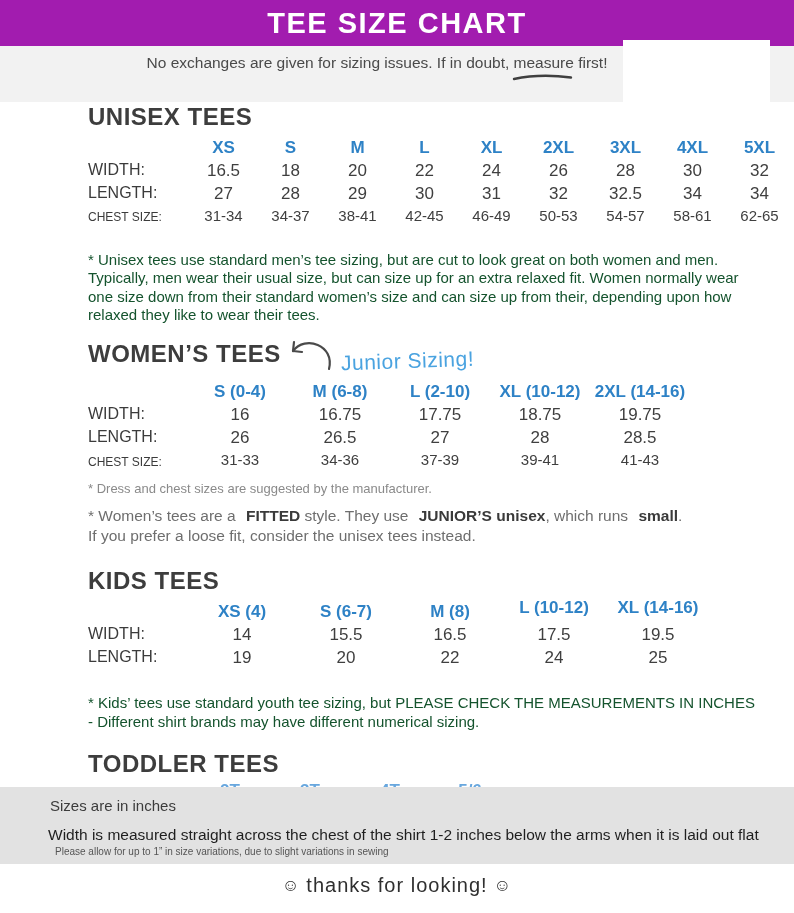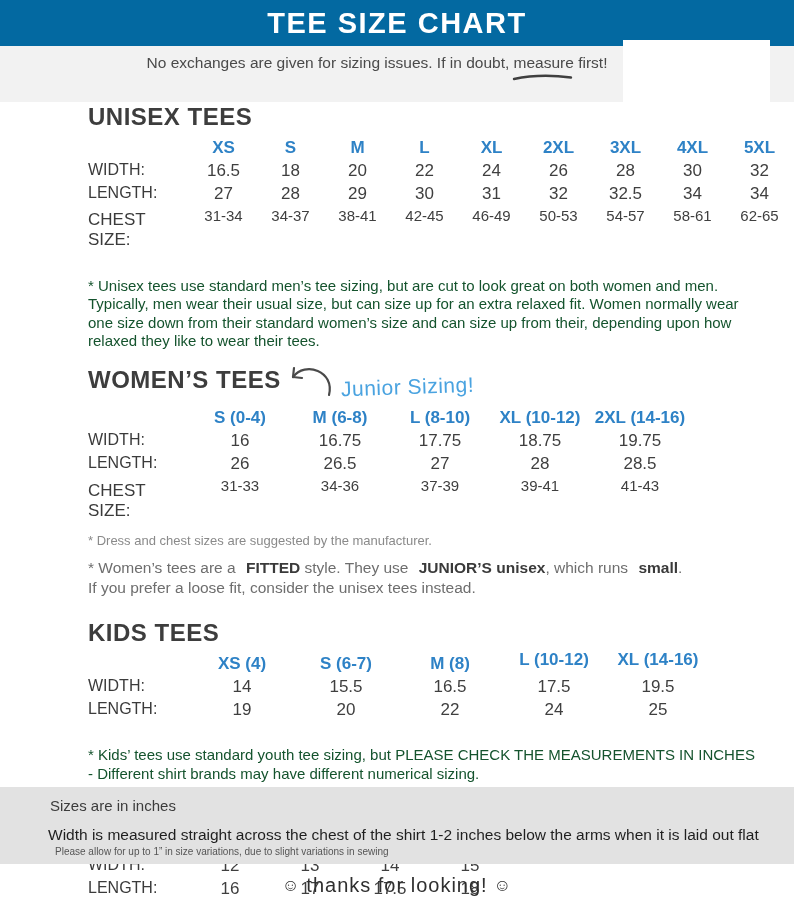--- a/index.html
+++ b/index.html
@@ -7,21 +7,21 @@
   body {
     font-family:"Liberation Sans", sans-serif;
     background:#ffffff;
     color:#3f3f3f;
     position:relative;
     overflow:hidden;
   }
   
   .top-bar {
     position:absolute; top:0; left:0; width:794px; height:46px;
-    background:#0369a1; display:flex; align-items:center; justify-content:center;
+    background:#a21caf; display:flex; align-items:center; justify-content:center;
   }
   .top-bar .title {
     color:#ffffff; font-size:29px; font-weight:bold; letter-spacing:1.5px;
   }
   .notice-band {
     position:absolute; top:46px; left:0; width:794px; height:56px;
     background:#f2f2f2;
   }
   .white-notch {
     position:absolute; top:40px; left:623px; width:147px; height:62px;
@@ -44,21 +44,21 @@
   .tbl { display:grid; }
   .tbl-unisex  { grid-template-columns:102px repeat(9,67px); }
   .tbl-womens  { grid-template-columns:102px repeat(5,100px); }
   .tbl-kids    { grid-template-columns:102px repeat(5,104px); }
   .tbl-toddler { grid-template-columns:102px repeat(4,80px); }
   .cell { text-align:center; font-size:17px; color:#3f3f3f; padding:1.5px 0; }
   .size-h { font-weight:bold; font-size:17px; }
   .blue   { color:#2e82c6; }
   .blue-light { color:#68a7de; }
   .row-label { text-align:left; font-size:16px; color:#3b3b3b; }
-  .small-label { font-size:17px; padding-top:5px; }
+  .small-label { font-size:12px; padding-top:5px; }
   .small-val { font-size:15px; }
   .raised { transform:translateY(-4px); }
 
   .footnote { color:#14532d; font-size:15px; line-height:18.5px; margin-top:25px; }
   .footnote-sm { color:#8a8a8a; font-size:13px; margin-top:11px; }
   .footnote-md { color:#6e6e6e; font-size:15.5px; line-height:20px; margin-top:10px; }
   .footnote-md .b { font-weight:bold; color:#3a3a3a;margin-left:6px; }
 
   .mt-women { margin-top:14px; }
   .mt-kids { margin-top:20px; }
@@ -164,21 +164,21 @@
       <svg class="arrow-svg" width="52" height="40" viewBox="0 0 52 40">
         <path d="M46,36 C52,12 22,2 10,18" stroke="#4a4a4a" stroke-width="2.2" fill="none" stroke-linecap="round"></path>
         <path d="M10,18 L11,9 M10,18 L19,19" stroke="#4a4a4a" stroke-width="2.2" fill="none" stroke-linecap="round"></path>
       </svg>
       <div class="annotation">Junior Sizing!</div>
     </div>
     <div class="tbl tbl-womens tbl-gap">
       <div class="cell row-label"></div>
       <div class="cell size-h blue">S (0-4)</div>
       <div class="cell size-h blue">M (6-8)</div>
-      <div class="cell size-h blue">L (8-10)</div>
+      <div class="cell size-h blue">L (2-10)</div>
       <div class="cell size-h blue">XL (10-12)</div>
       <div class="cell size-h blue">2XL (14-16)</div>
 
       <div class="cell row-label">WIDTH:</div>
       <div class="cell">16</div>
       <div class="cell">16.75</div>
       <div class="cell">17.75</div>
       <div class="cell">18.75</div>
       <div class="cell">19.75</div>
 

